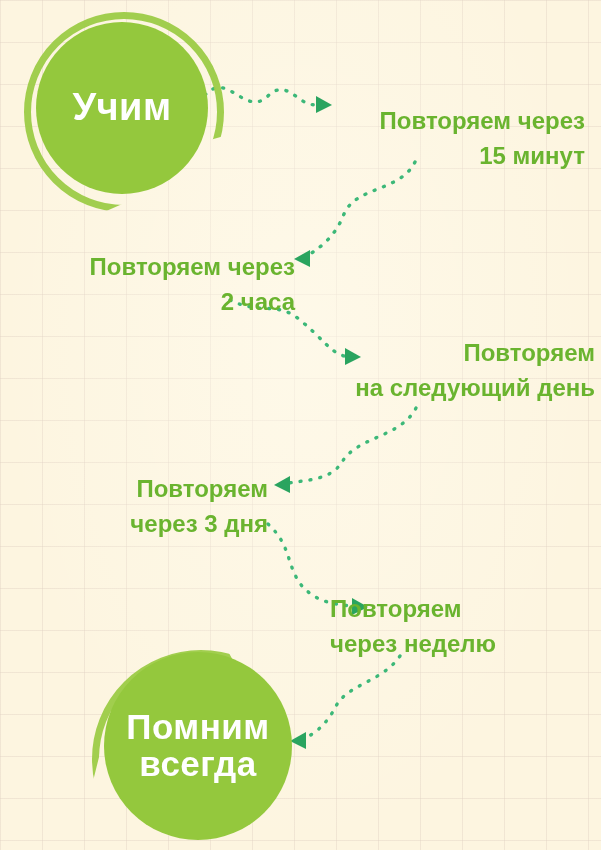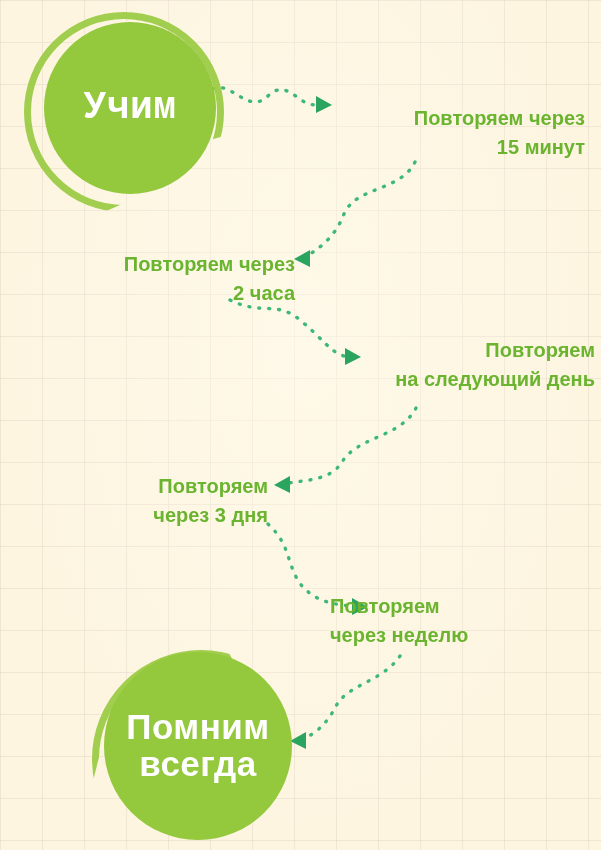--- a/index.html
+++ b/index.html
@@ -54,25 +54,24 @@
   
   .brush {
     position: absolute;
     border-radius: 50%;
     border: 7px solid #9ccb46;
     z-index: 2;
     opacity: 0.95;
   }
 
   #circle-learn {
-    left: 44px;
+    left: 36px;
     top: 22px;
     width: 172px;
     height: 172px;
-    font-family: Liberation Mono, monospace;
   }
   #circle-learn .ctext { font-size: 38px; }
   #brush-learn {
     left: 24px;
     top: 12px;
     width: 186px;
     height: 186px;
     border-color: #9ccb46;
     border-style: solid;
     clip-path: polygon(0% 0%, 100% 0%, 100% 62%, 86% 66%, 72% 86%, 40% 100%, 0% 100%);
@@ -90,21 +89,21 @@
     top: 650px;
     width: 204px;
     height: 204px;
     clip-path: polygon(0% 0%, 62% 0%, 70% 14%, 36% 10%, 8% 30%, 0% 62%);
   }
 
   .step {
     position: absolute;
     color: #6ab42f;
     font-weight: bold;
-    font-size: 20px;
+    font-size: 24px;
     line-height: 1.45;
     z-index: 4;
     white-space: pre-line;
   }
   .step.right { text-align: right; }
   .step.left  { text-align: left; }
 
   #step-1 { left: 300px; top: 104px; width: 285px; text-align: right; }
   #step-2 { left: 10px;  top: 250px; width: 285px; text-align: right; }
   #step-3 { left: 315px; top: 336px; width: 280px; text-align: right; }

